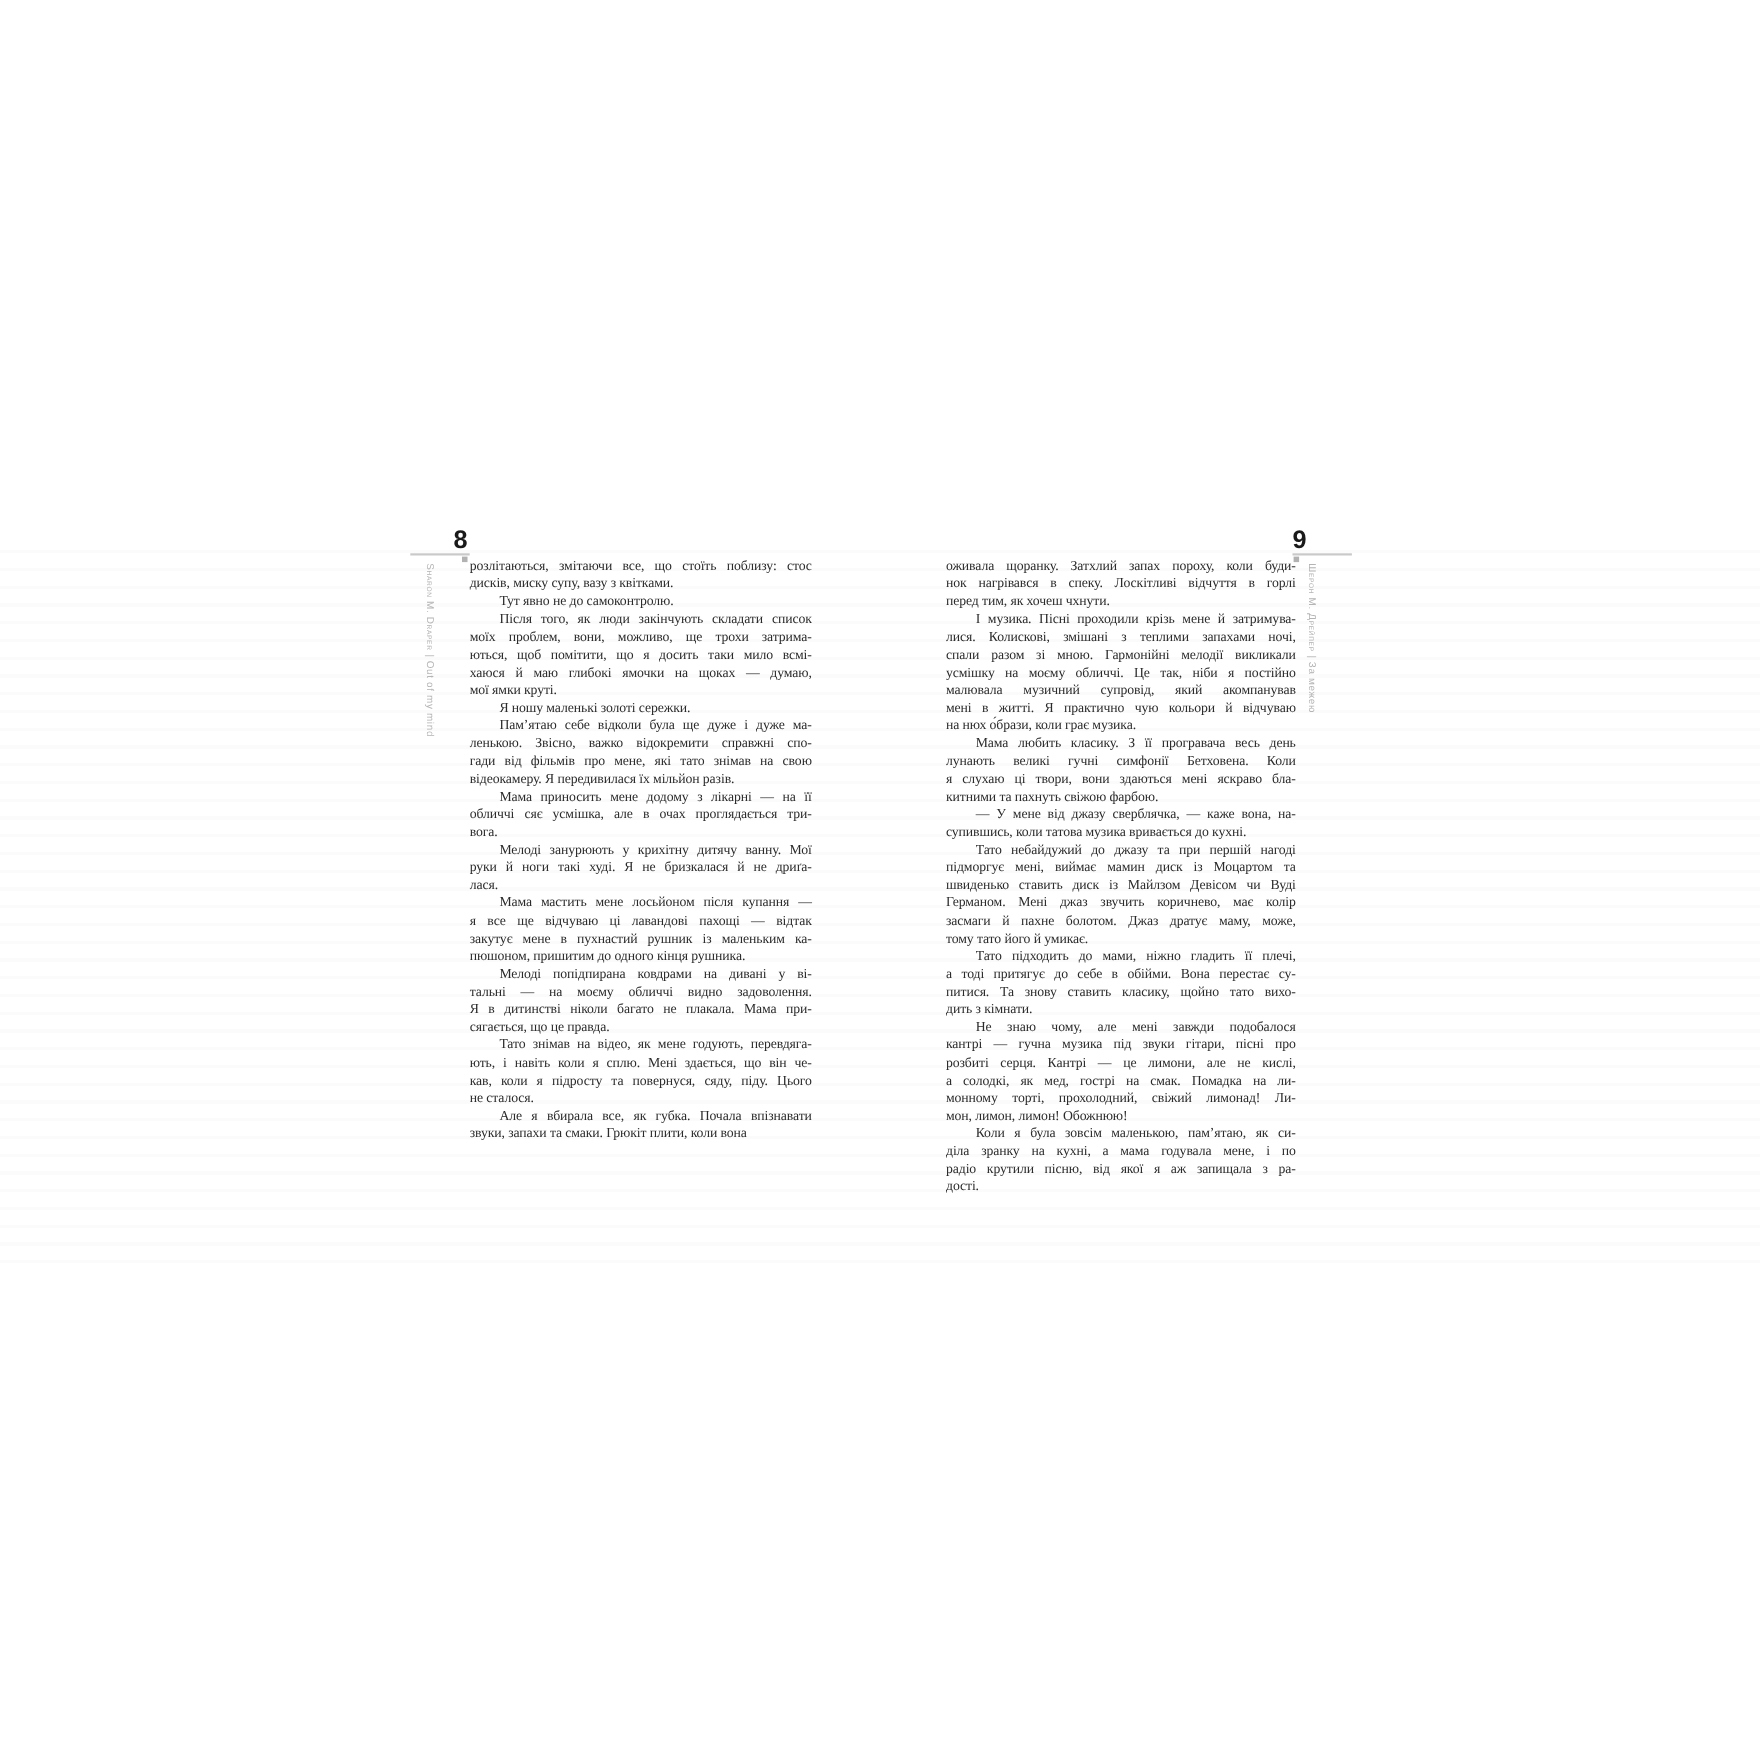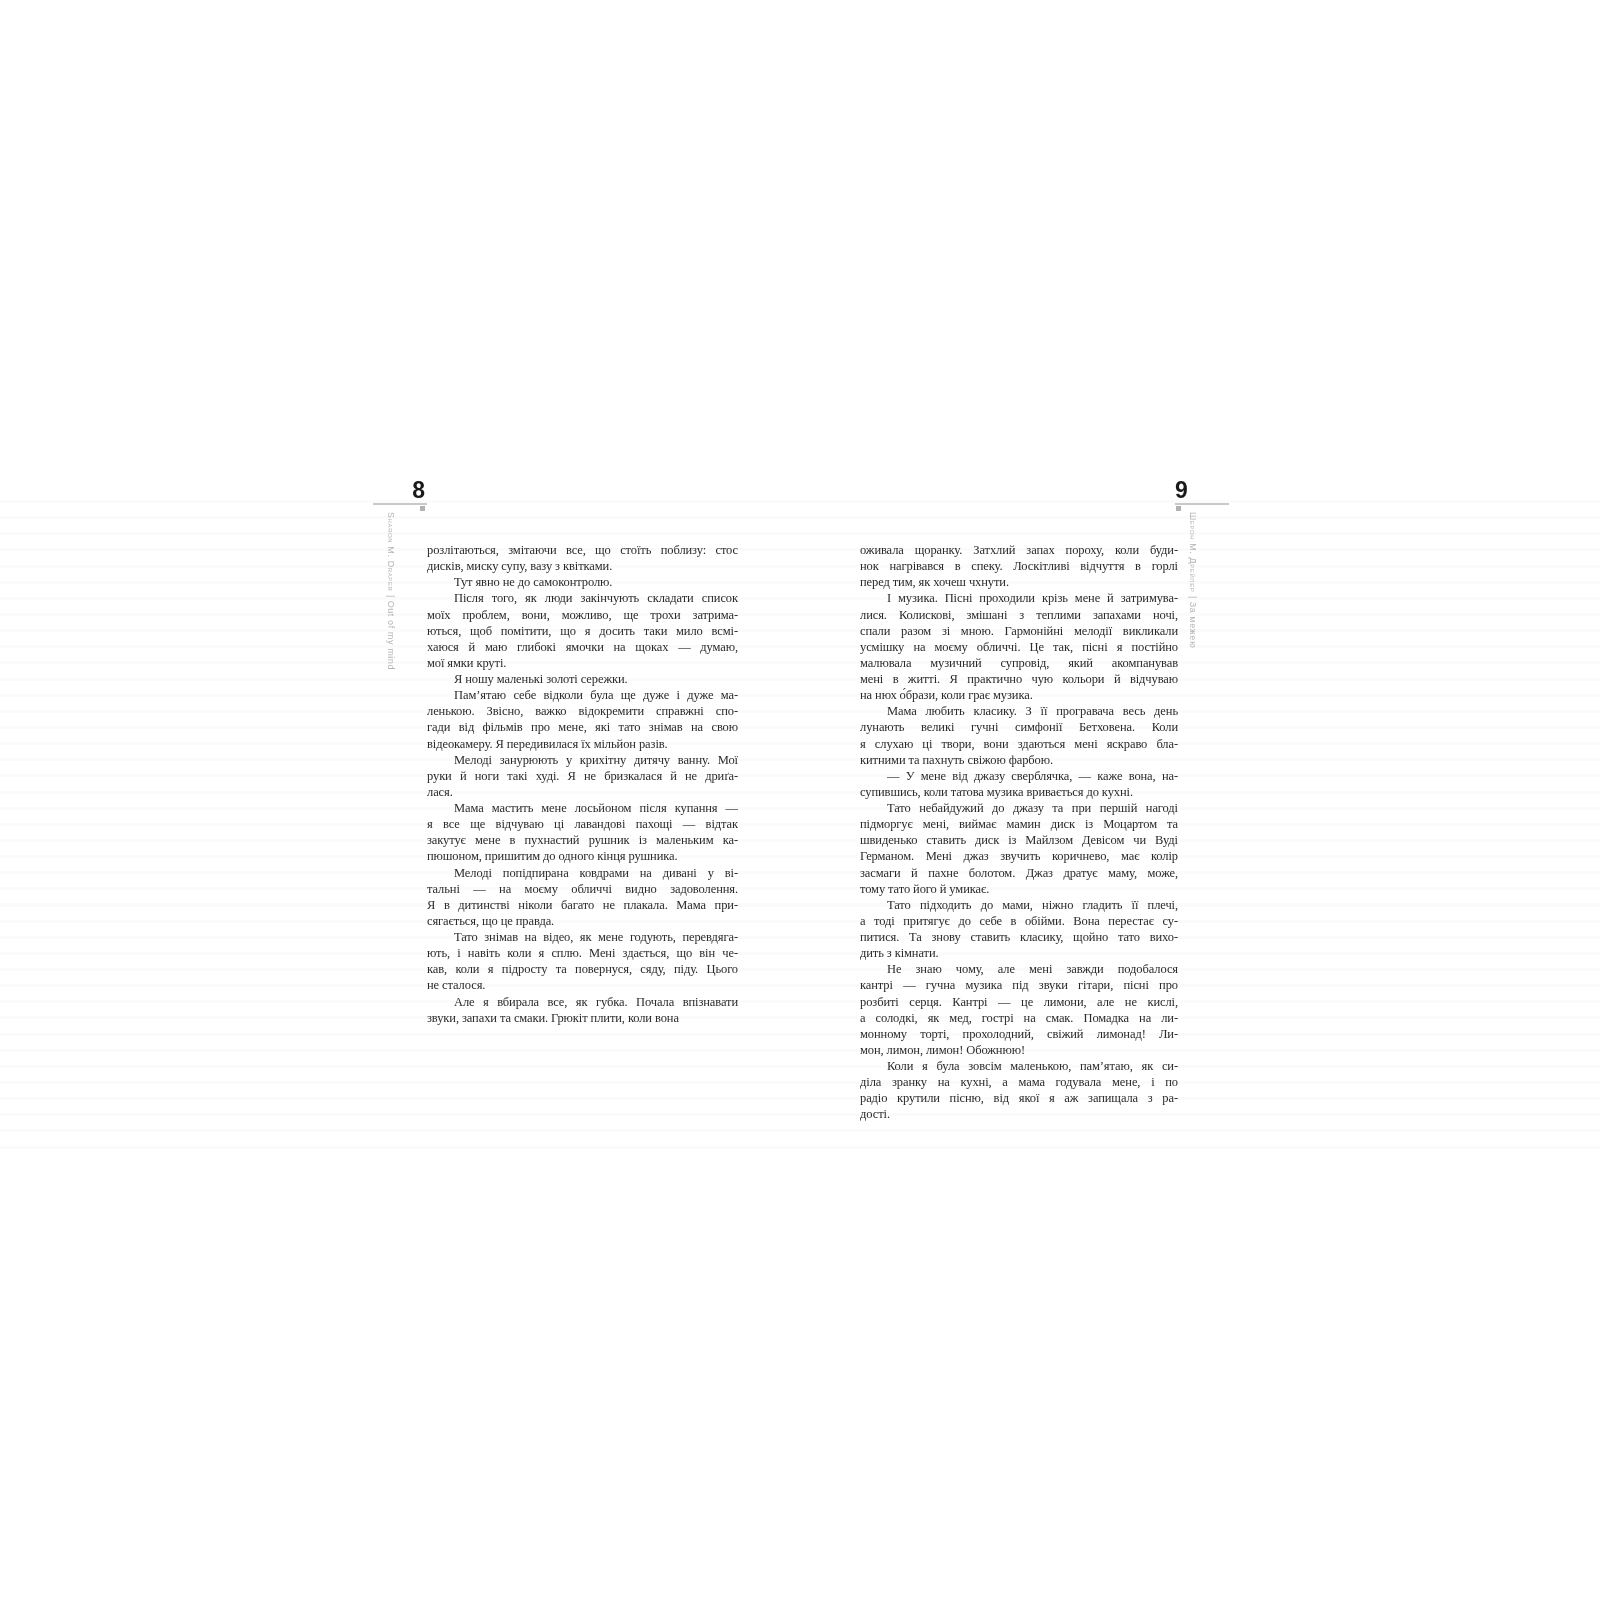--- a/index.html
+++ b/index.html
@@ -36,21 +36,20 @@
     white-space:nowrap;
   }
   .running-head.left  { left:386px; }
   .running-head.right { left:1188px; }
   .running-head .author { font-variant:small-caps; }
   .running-head .divider { margin:0 1px; }
   .body-col {
     position:absolute; top:506px;
     font-size:12.5px; line-height:16.14px; letter-spacing:-0.1px;
     color:#2b2b2b;
-    margin-top:36px;
   }
   .body-col.left  { left:427px; width:311px; }
   .body-col.right { left:860px; width:318px; }
   .line { text-align:justify; text-align-last:justify; height:16.14px; overflow:visible; white-space:nowrap0; }
   .line.last { text-align-last:left; }
   .line.indent { text-indent:27px; }
 </style>
 </head>
 <body>
 
@@ -78,20 +77,25 @@
       <div class="line last">мої ямки круті.</div>
     </div>
     <div>
       <div class="line last indent">Я ношу маленькі золоті сережки.</div>
     </div>
     <div>
       <div class="line indent">Пам’ятаю себе відколи була ще дуже і дуже ма-</div>
       <div class="line">ленькою. Звісно, важко відокремити справжні спо-</div>
       <div class="line">гади від фільмів про мене, які тато знімав на свою</div>
       <div class="line last">відеокамеру. Я передивилася їх мільйон разів.</div>
+    </div>
+    <div>
+      <div class="line indent">Мама приносить мене додому з лікарні — на її</div>
+      <div class="line">обличчі сяє усмішка, але в очах проглядається три-</div>
+      <div class="line last">вога.</div>
     </div>
     <div>
       <div class="line indent">Мелоді занурюють у крихітну дитячу ванну. Мої</div>
       <div class="line">руки й ноги такі худі. Я не бризкалася й не дриґа-</div>
       <div class="line last">лася.</div>
     </div>
     <div>
       <div class="line indent">Мама мастить мене лосьйоном після купання —</div>
       <div class="line">я все ще відчуваю ці лавандові пахощі — відтак</div>
       <div class="line">закутує мене в пухнастий рушник із маленьким ка-</div>
@@ -124,21 +128,21 @@
 <div class="body-col right">
     <div>
       <div class="line">оживала щоранку. Затхлий запах пороху, коли буди-</div>
       <div class="line">нок нагрівався в спеку. Лоскітливі відчуття в горлі</div>
       <div class="line last">перед тим, як хочеш чхнути.</div>
     </div>
     <div>
       <div class="line indent">І музика. Пісні проходили крізь мене й затримува-</div>
       <div class="line">лися. Колискові, змішані з теплими запахами ночі,</div>
       <div class="line">спали разом зі мною. Гармонійні мелодії викликали</div>
-      <div class="line">усмішку на моєму обличчі. Це так, пісні я постійно</div>
+      <div class="line">усмішку на моєму обличчі. Це так, ніби я постійно</div>
       <div class="line">малювала музичний супровід, який акомпанував</div>
       <div class="line">мені в житті. Я практично чую кольори й відчуваю</div>
       <div class="line last">на нюх о́брази, коли грає музика.</div>
     </div>
     <div>
       <div class="line indent">Мама любить класику. З її програвача весь день</div>
       <div class="line">лунають великі гучні симфонії Бетховена. Коли</div>
       <div class="line">я слухаю ці твори, вони здаються мені яскраво бла-</div>
       <div class="line last">китними та пахнуть свіжою фарбою.</div>
     </div>

